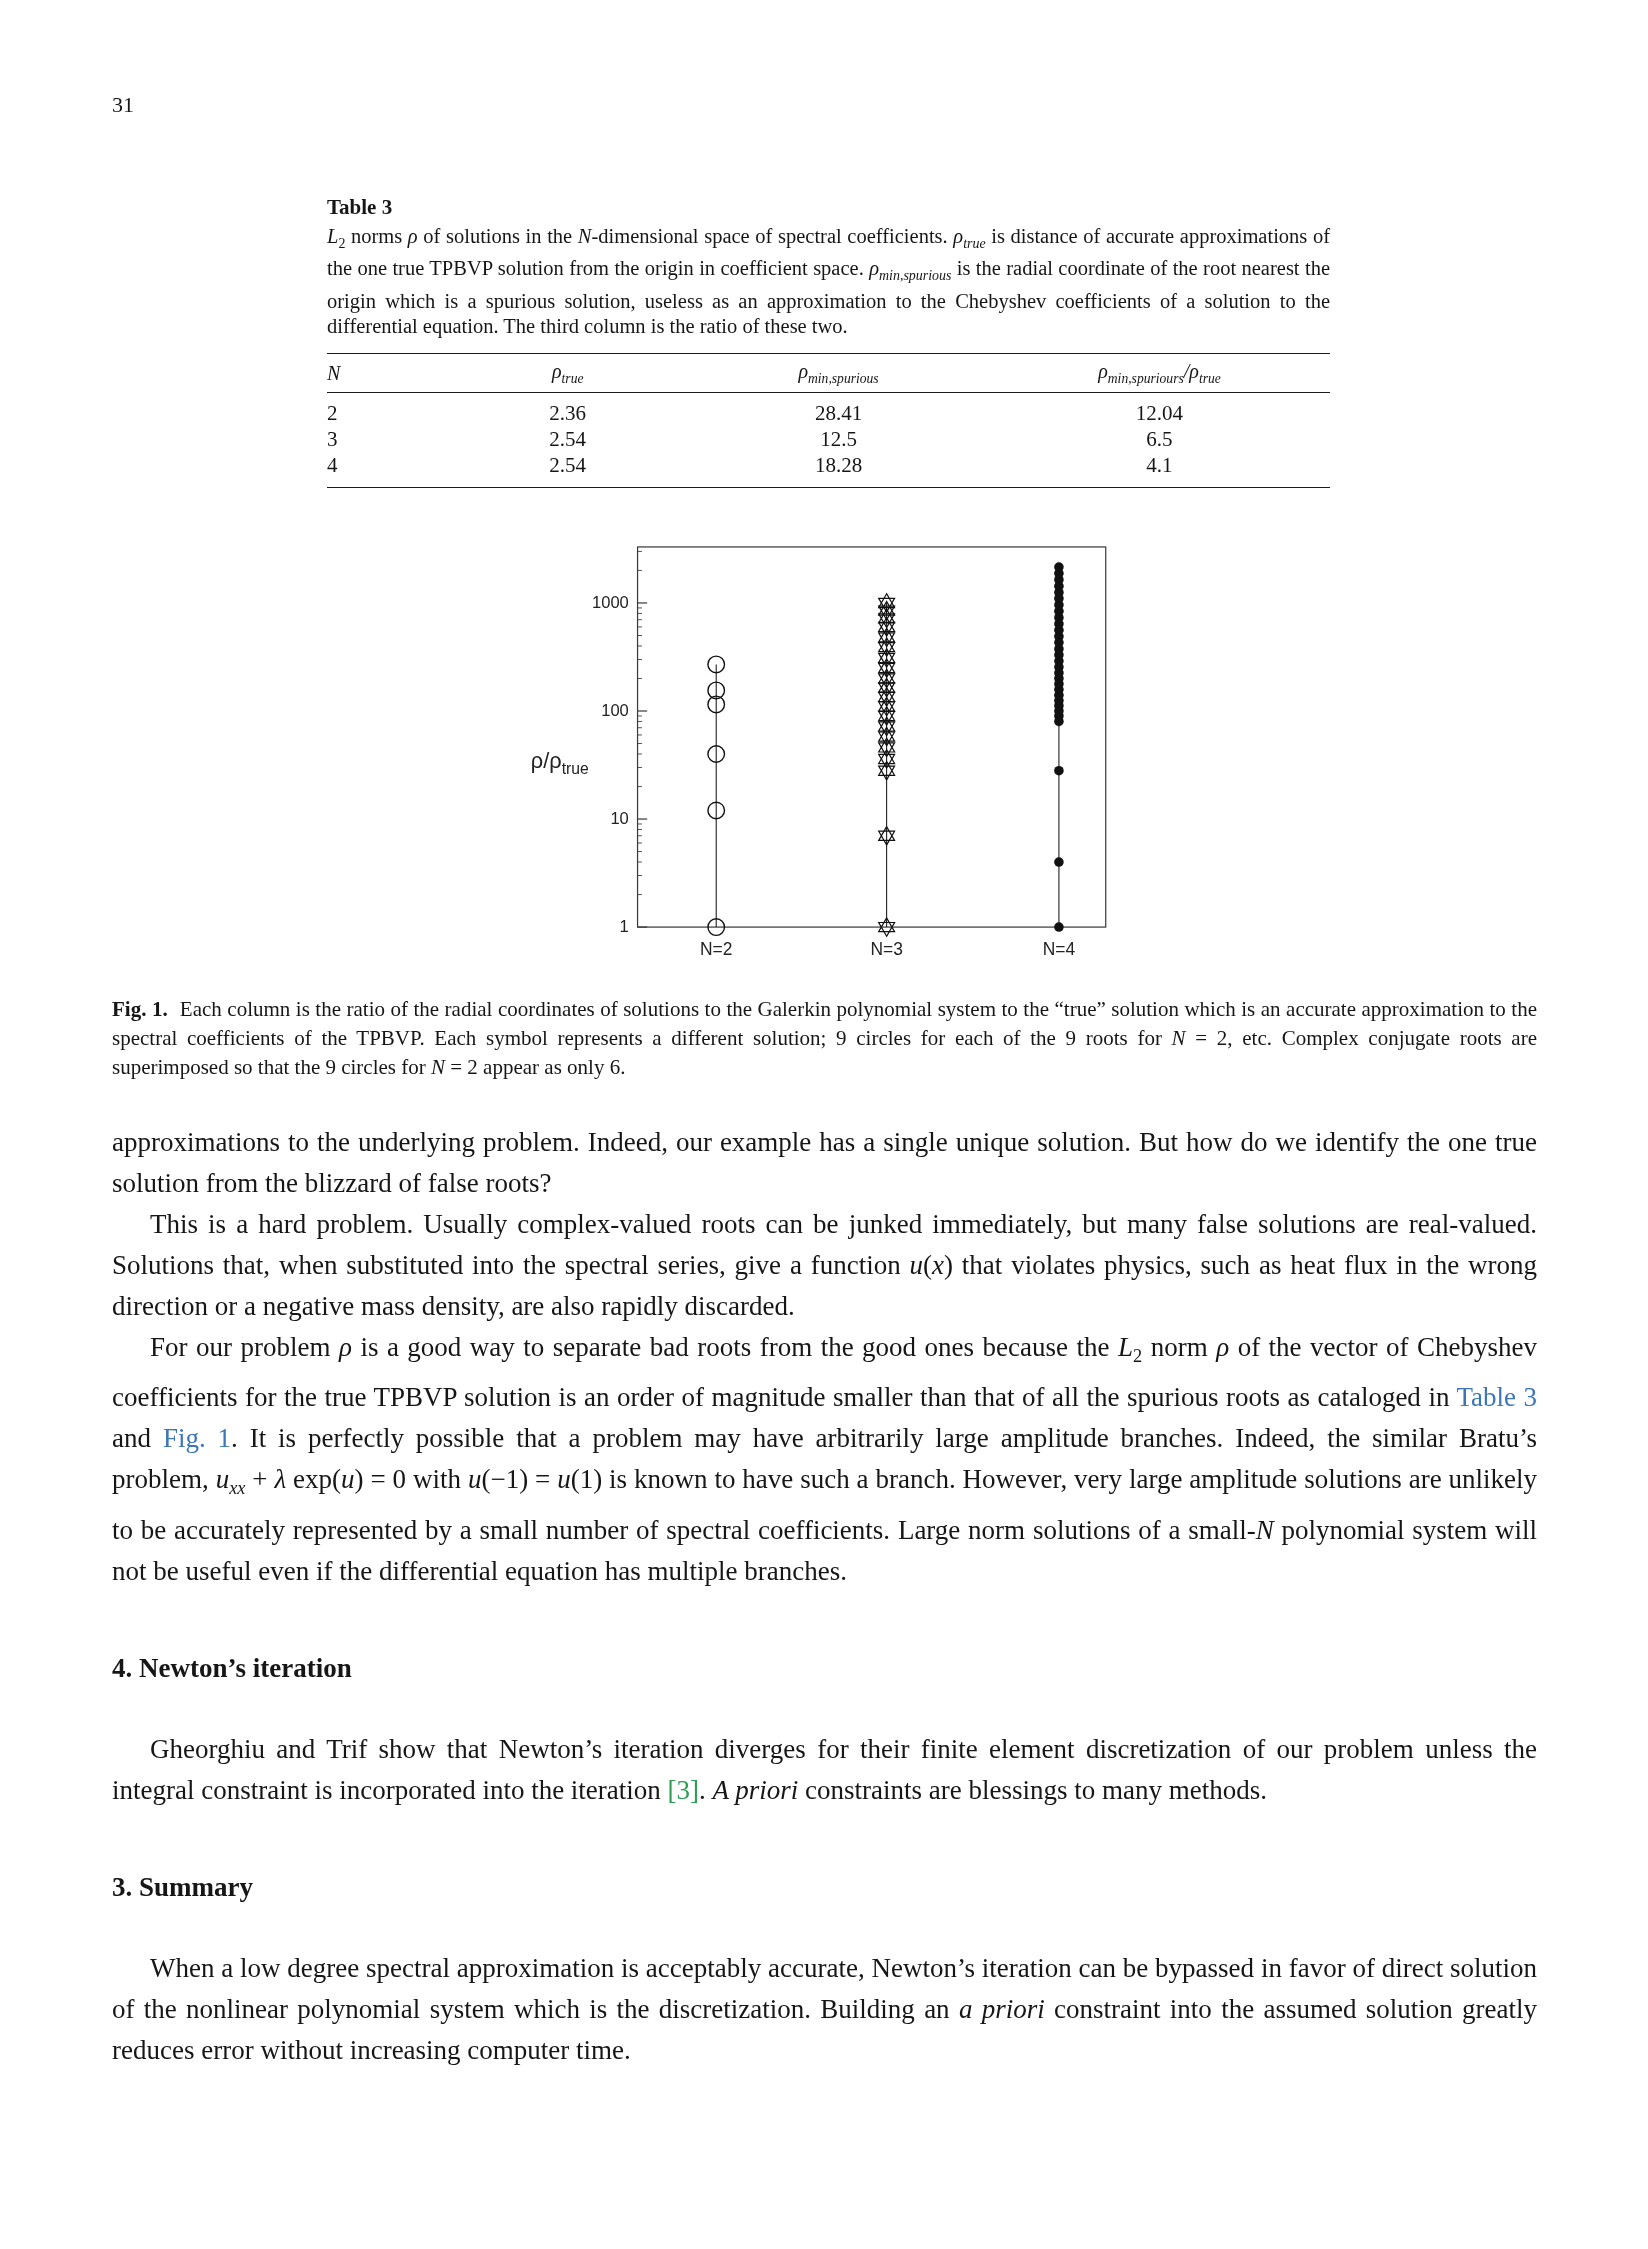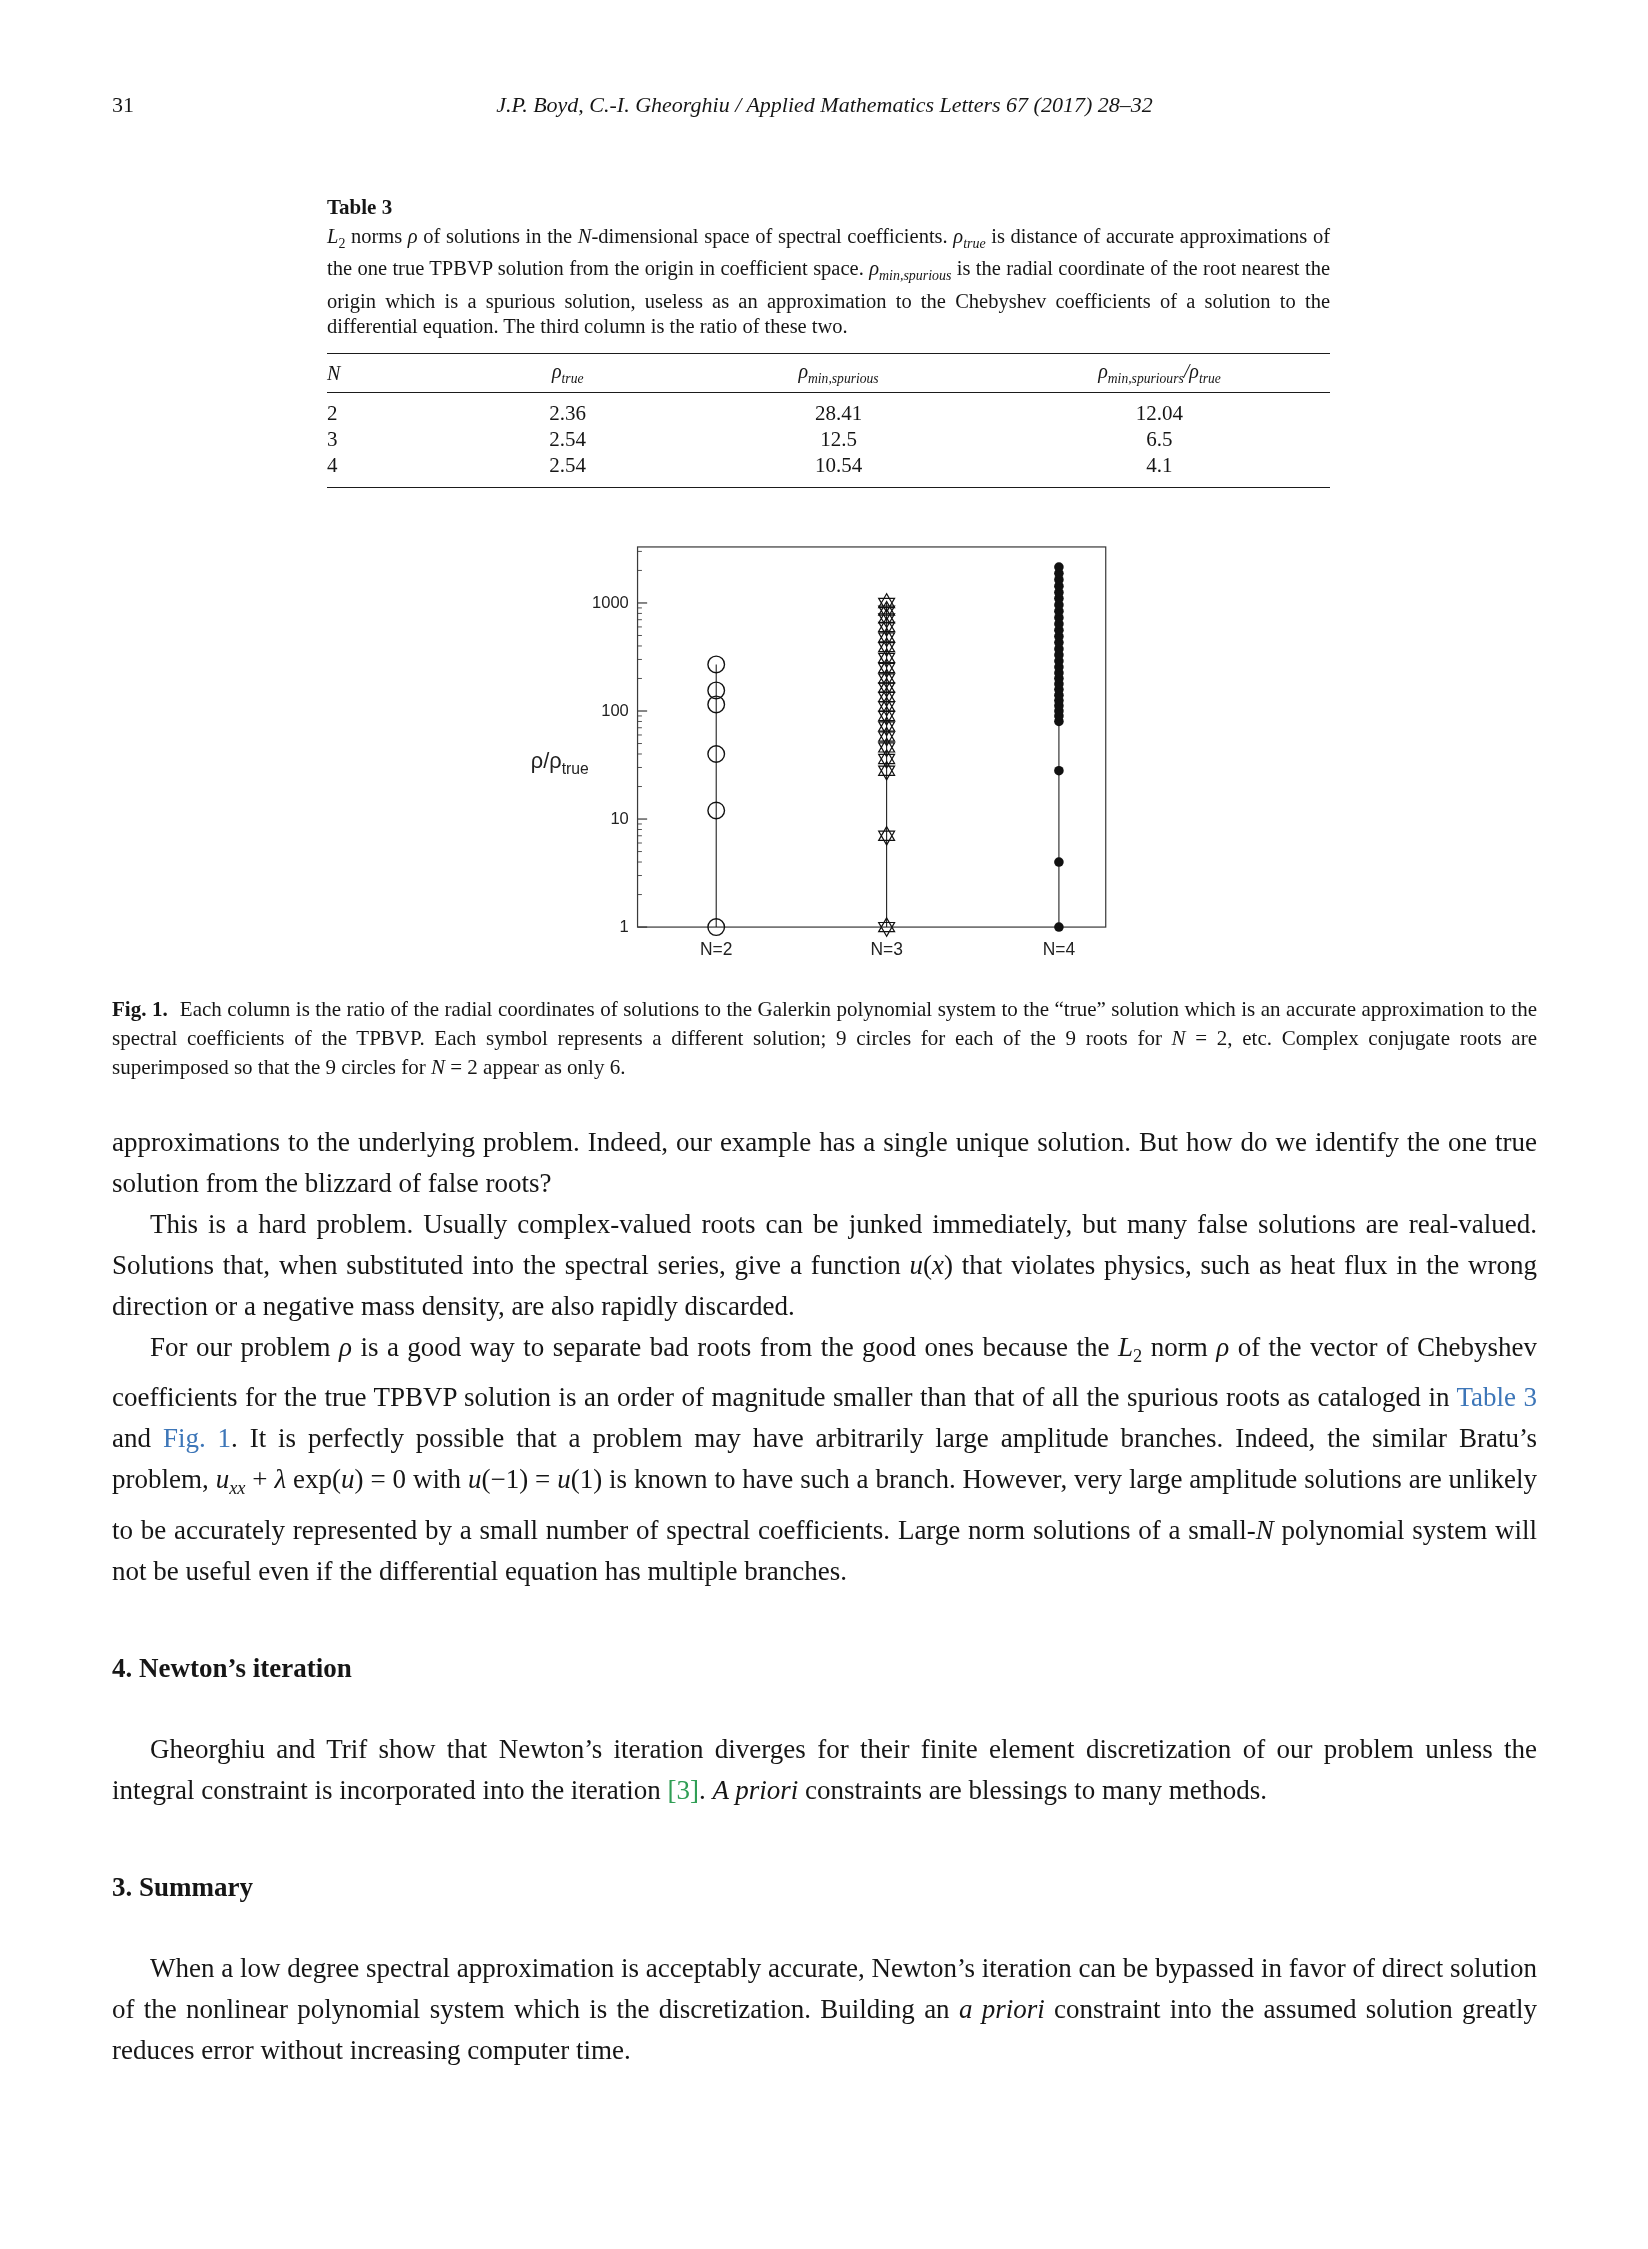--- a/index.html
+++ b/index.html
@@ -57,21 +57,20 @@
   .lb{ color:var(--link-blue); }
   .lg{ color:var(--link-green); }
 </style>
 </head>
 <body>
 
 <div class="page">
 
   <div class="head">
     <span class="folio">31</span>
-    <span class="running">J.P. Boyd, C.-I. Gheorghiu / Applied Mathematics Letters 67 (2017) 28–32</span>
   </div>
 
   <section class="tblock">
     <div>
       <span class="tlabel">Table 3</span>
       <div class="tdesc"><i>L</i><sub>2</sub> norms <i>ρ</i> of solutions in the <i>N</i>-dimensional space of spectral coefficients. <i>ρ<sub>true</sub></i> is distance of accurate approximations of the one true TPBVP solution from the origin in coefficient space. <i>ρ<sub>min,spurious</sub></i> is the radial coordinate of the root nearest the origin which is a spurious solution, useless as an approximation to the Chebyshev coefficients of a solution to the differential equation. The third column is the ratio of these two.</div>
     </div>
     <table class="data">
       <colgroup>
         <col style="width:12%">
@@ -96,21 +95,21 @@
         </tr>
         <tr>
           <td class="c1">3</td>
           <td class="c2">2.54</td>
           <td class="c3">12.5</td>
           <td class="c4">6.5</td>
         </tr>
         <tr>
           <td class="c1">4</td>
           <td class="c2">2.54</td>
-          <td class="c3">10.54</td>
+          <td class="c3">18.28</td>
           <td class="c4">4.1</td>
         </tr>
       </tbody>
     </table>
   </section>
 
   <figure>
     <div class="chart-holder">
       <svg xmlns="http://www.w3.org/2000/svg" viewBox="0 0 782 515" width="682" height="449">
           <rect x="215" y="16" width="537" height="436" fill="none" stroke="#3a3a3a" stroke-width="1.4"></rect>

